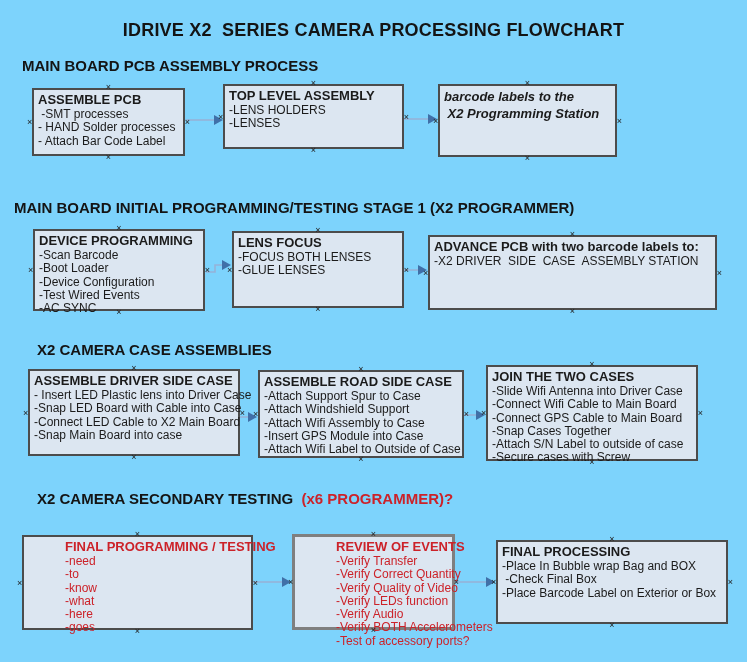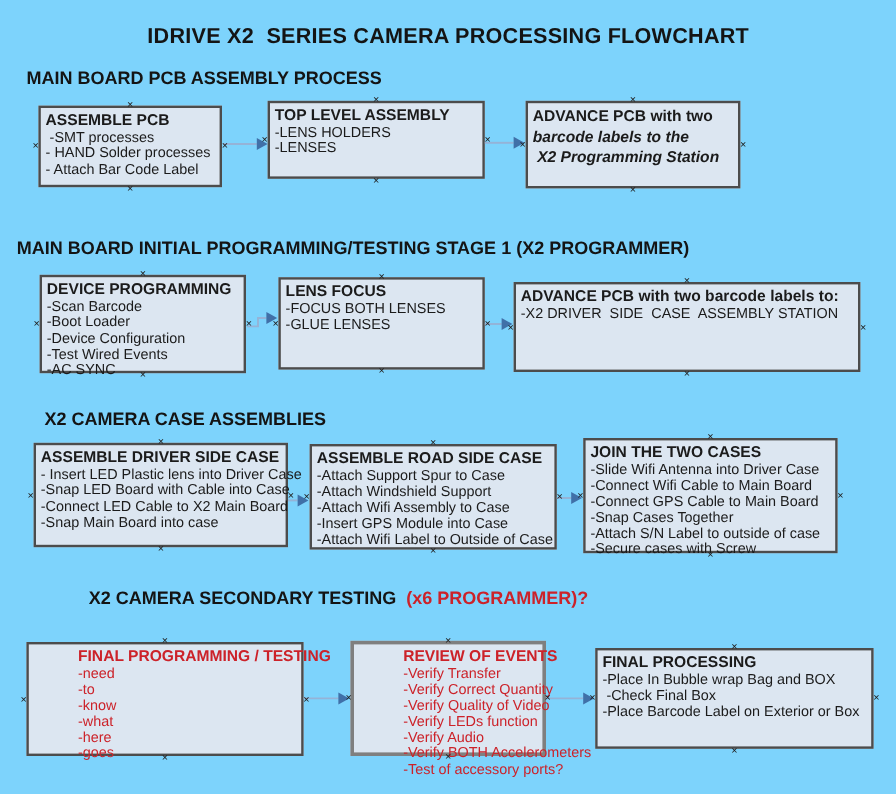--- a/index.html
+++ b/index.html
@@ -28,21 +28,21 @@
 </head>
 <body>
 
 <div class="canvas">
 
   <div class="main-title">IDRIVE X2  SERIES CAMERA PROCESSING FLOWCHART</div>
 
   <div class="section-header" style="left:22px;top:57px;">MAIN BOARD PCB ASSEMBLY PROCESS</div>
   <div class="section-header" style="left:14px;top:199px;">MAIN BOARD INITIAL PROGRAMMING/TESTING STAGE 1 (X2 PROGRAMMER)</div>
   <div class="section-header" style="left:37px;top:341px;">X2 CAMERA CASE ASSEMBLIES</div>
-  <div class="section-header" style="left:37px;top:490px;margin-left:37px;"><span>X2 CAMERA SECONDARY TESTING  </span><span class="red-part">(x6 PROGRAMMER)?</span></div>
+  <div class="section-header" style="left:37px;top:490px;"><span>X2 CAMERA SECONDARY TESTING  </span><span class="red-part">(x6 PROGRAMMER)?</span></div>
 
   <div class="box" style="left:32px;top:88px;width:153px;height:68px;">
     <div class="box-title">ASSEMBLE PCB</div>
     <div class="box-items">
         <div class="box-item"> -SMT processes</div>
         <div class="box-item">- HAND Solder processes</div>
         <div class="box-item">- Attach Bar Code Label</div>
       </div>
     <i class="cm t">×</i>
       <i class="cm b">×</i>
@@ -56,21 +56,20 @@
         <div class="box-item">-LENS HOLDERS</div>
         <div class="box-item">-LENSES</div>
       </div>
     <i class="cm t">×</i>
       <i class="cm b">×</i>
       <i class="cm l">×</i>
       <i class="cm r">×</i>
   </div>
 
   <div class="box bold-items" style="left:438px;top:84px;width:179px;height:73px;">
-    <div class="box-title" style="line-height:17px;">ADVANCE PCB with two</div>
     <div class="box-items">
         <div class="box-item">barcode labels to the</div>
         <div class="box-item"> X2 Programming Station</div>
       </div>
     <i class="cm t">×</i>
       <i class="cm b">×</i>
       <i class="cm l">×</i>
       <i class="cm r">×</i>
   </div>
 

